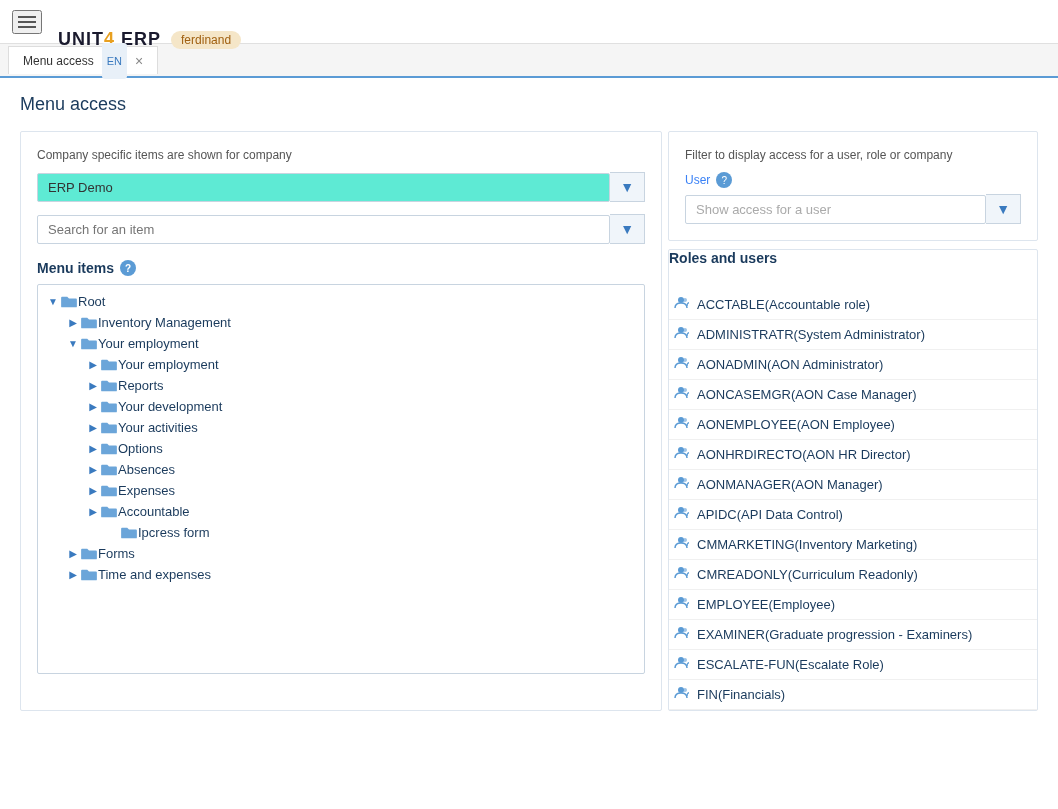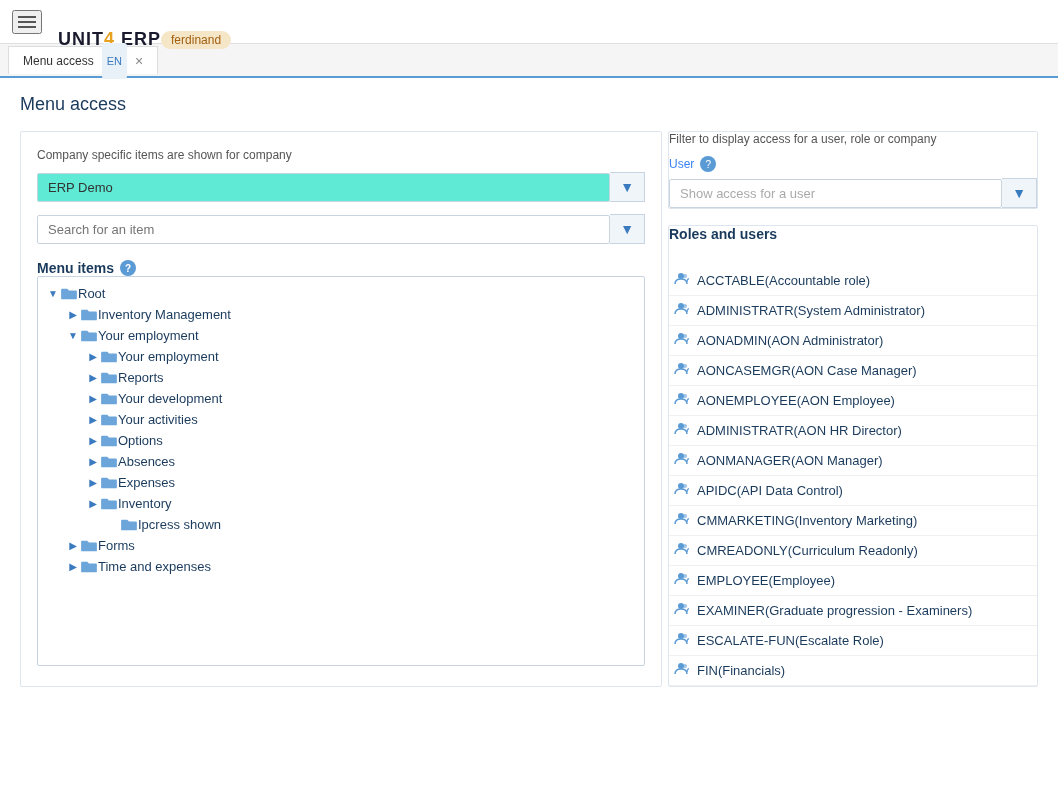--- a/index.html
+++ b/index.html
@@ -19,20 +19,21 @@
       align-items: center;
       height: 44px;
       background: #fff;
       border-bottom: 1px solid #e0e0e0;
       padding: 0 12px;
       gap: 16px;
     }
     .logo-area {
       display: flex;
       align-items: center;
+      gap: 10px;
       margin-top: 36px;
     }
     .logo-text {
       font-size: 18px;
       font-weight: 700;
       letter-spacing: 1px;
       color: #1a1a2e;
     }
     .logo-text span {
       color: #e8a020;
@@ -177,20 +178,21 @@
       color: #7f1d1d;
       background: transparent;
     }
 
     
     .menu-items-header {
       display: flex;
       align-items: flex-end;
       gap: 6px;
       margin-top: 16px;
+      margin-bottom: 8px;
       font-size: 14px;
       font-weight: 600;
       color: #1a3a5c;
     }
     .help-icon {
       width: 16px;
       height: 16px;
       border-radius: 50%;
       background: #5b9bd5;
       color: #fff;
@@ -245,22 +247,23 @@
     .tree-container::-webkit-scrollbar-thumb { background: #bbb; border-radius: 4px; }
 
     
     .right-section {
       width: 370px;
       flex-shrink: 0;
     }
     .right-top {
       border: 1px solid #dde5ee;
       border-radius: 2px;
-      background: #fff;
-      margin-bottom: 16px;
+      padding: 16px;
+      background: #fff;
+      margin-bottom: 8px;
     }
     .right-section-label {
       font-size: 12px;
       color: #555;
       margin-bottom: 10px;
     }
     .user-label-row {
       display: flex;
       align-items: center;
       gap: 6px;
@@ -472,29 +475,29 @@
               <path d="M1 3C1 2.4 1.4 2 2 2H8L10 4H18C18.6 4 19 4.4 19 5V13C19 13.6 18.6 14 18 14H2C1.4 14 1 13.6 1 13V3Z" fill="#5b9bd5" opacity="0.9"></path>
             </svg>
             <span class="tree-label">Expenses</span>
           </div>
 
           <div class="tree-item indent-3">
             <span class="tree-toggle">▶</span>
             <svg class="folder-svg" viewBox="0 0 20 16" fill="none">
               <path d="M1 3C1 2.4 1.4 2 2 2H8L10 4H18C18.6 4 19 4.4 19 5V13C19 13.6 18.6 14 18 14H2C1.4 14 1 13.6 1 13V3Z" fill="#5b9bd5" opacity="0.9"></path>
             </svg>
-            <span class="tree-label">Inventory</span>
+            <span class="tree-label">Accountable</span>
           </div>
 
           <div class="tree-item indent-4">
             <span class="tree-toggle" style="visibility:hidden;">▶</span>
             <svg class="folder-svg" viewBox="0 0 20 16" fill="none">
               <path d="M1 3C1 2.4 1.4 2 2 2H8L10 4H18C18.6 4 19 4.4 19 5V13C19 13.6 18.6 14 18 14H2C1.4 14 1 13.6 1 13V3Z" fill="#5b9bd5" opacity="0.9"></path>
             </svg>
-            <span class="tree-label">Ipcress shown</span>
+            <span class="tree-label">Ipcress form</span>
           </div>
 
           <div class="tree-item indent-2">
             <span class="tree-toggle">▶</span>
             <svg class="folder-svg" viewBox="0 0 20 16" fill="none">
               <path d="M1 3C1 2.4 1.4 2 2 2H8L10 4H18C18.6 4 19 4.4 19 5V13C19 13.6 18.6 14 18 14H2C1.4 14 1 13.6 1 13V3Z" fill="#5b9bd5" opacity="0.9"></path>
             </svg>
             <span class="tree-label">Forms</span>
           </div>
 
@@ -587,21 +590,21 @@
     </div>
             <div class="role-item">
       <span class="role-icon">
         <svg width="16" height="16" viewBox="0 0 16 16" fill="none">
           <circle cx="8" cy="5" r="3" fill="#5b9bd5"></circle>
           <path d="M2 13c0-3.3 2.7-5 6-5s6 1.7 6 5" stroke="#5b9bd5" stroke-width="1.5" fill="none"></path>
           <circle cx="12" cy="5" r="2" fill="#5b9bd5" opacity="0.6"></circle>
           <path d="M14 11c0-2 1-3.2 2-3.5" stroke="#5b9bd5" stroke-width="1.2" fill="none"></path>
         </svg>
       </span>
-      <span class="role-name">ADMINISTRATR(AON HR Director)</span>
+      <span class="role-name">AONHRDIRECTO(AON HR Director)</span>
     </div>
             <div class="role-item">
       <span class="role-icon">
         <svg width="16" height="16" viewBox="0 0 16 16" fill="none">
           <circle cx="8" cy="5" r="3" fill="#5b9bd5"></circle>
           <path d="M2 13c0-3.3 2.7-5 6-5s6 1.7 6 5" stroke="#5b9bd5" stroke-width="1.5" fill="none"></path>
           <circle cx="12" cy="5" r="2" fill="#5b9bd5" opacity="0.6"></circle>
           <path d="M14 11c0-2 1-3.2 2-3.5" stroke="#5b9bd5" stroke-width="1.2" fill="none"></path>
         </svg>
       </span>

